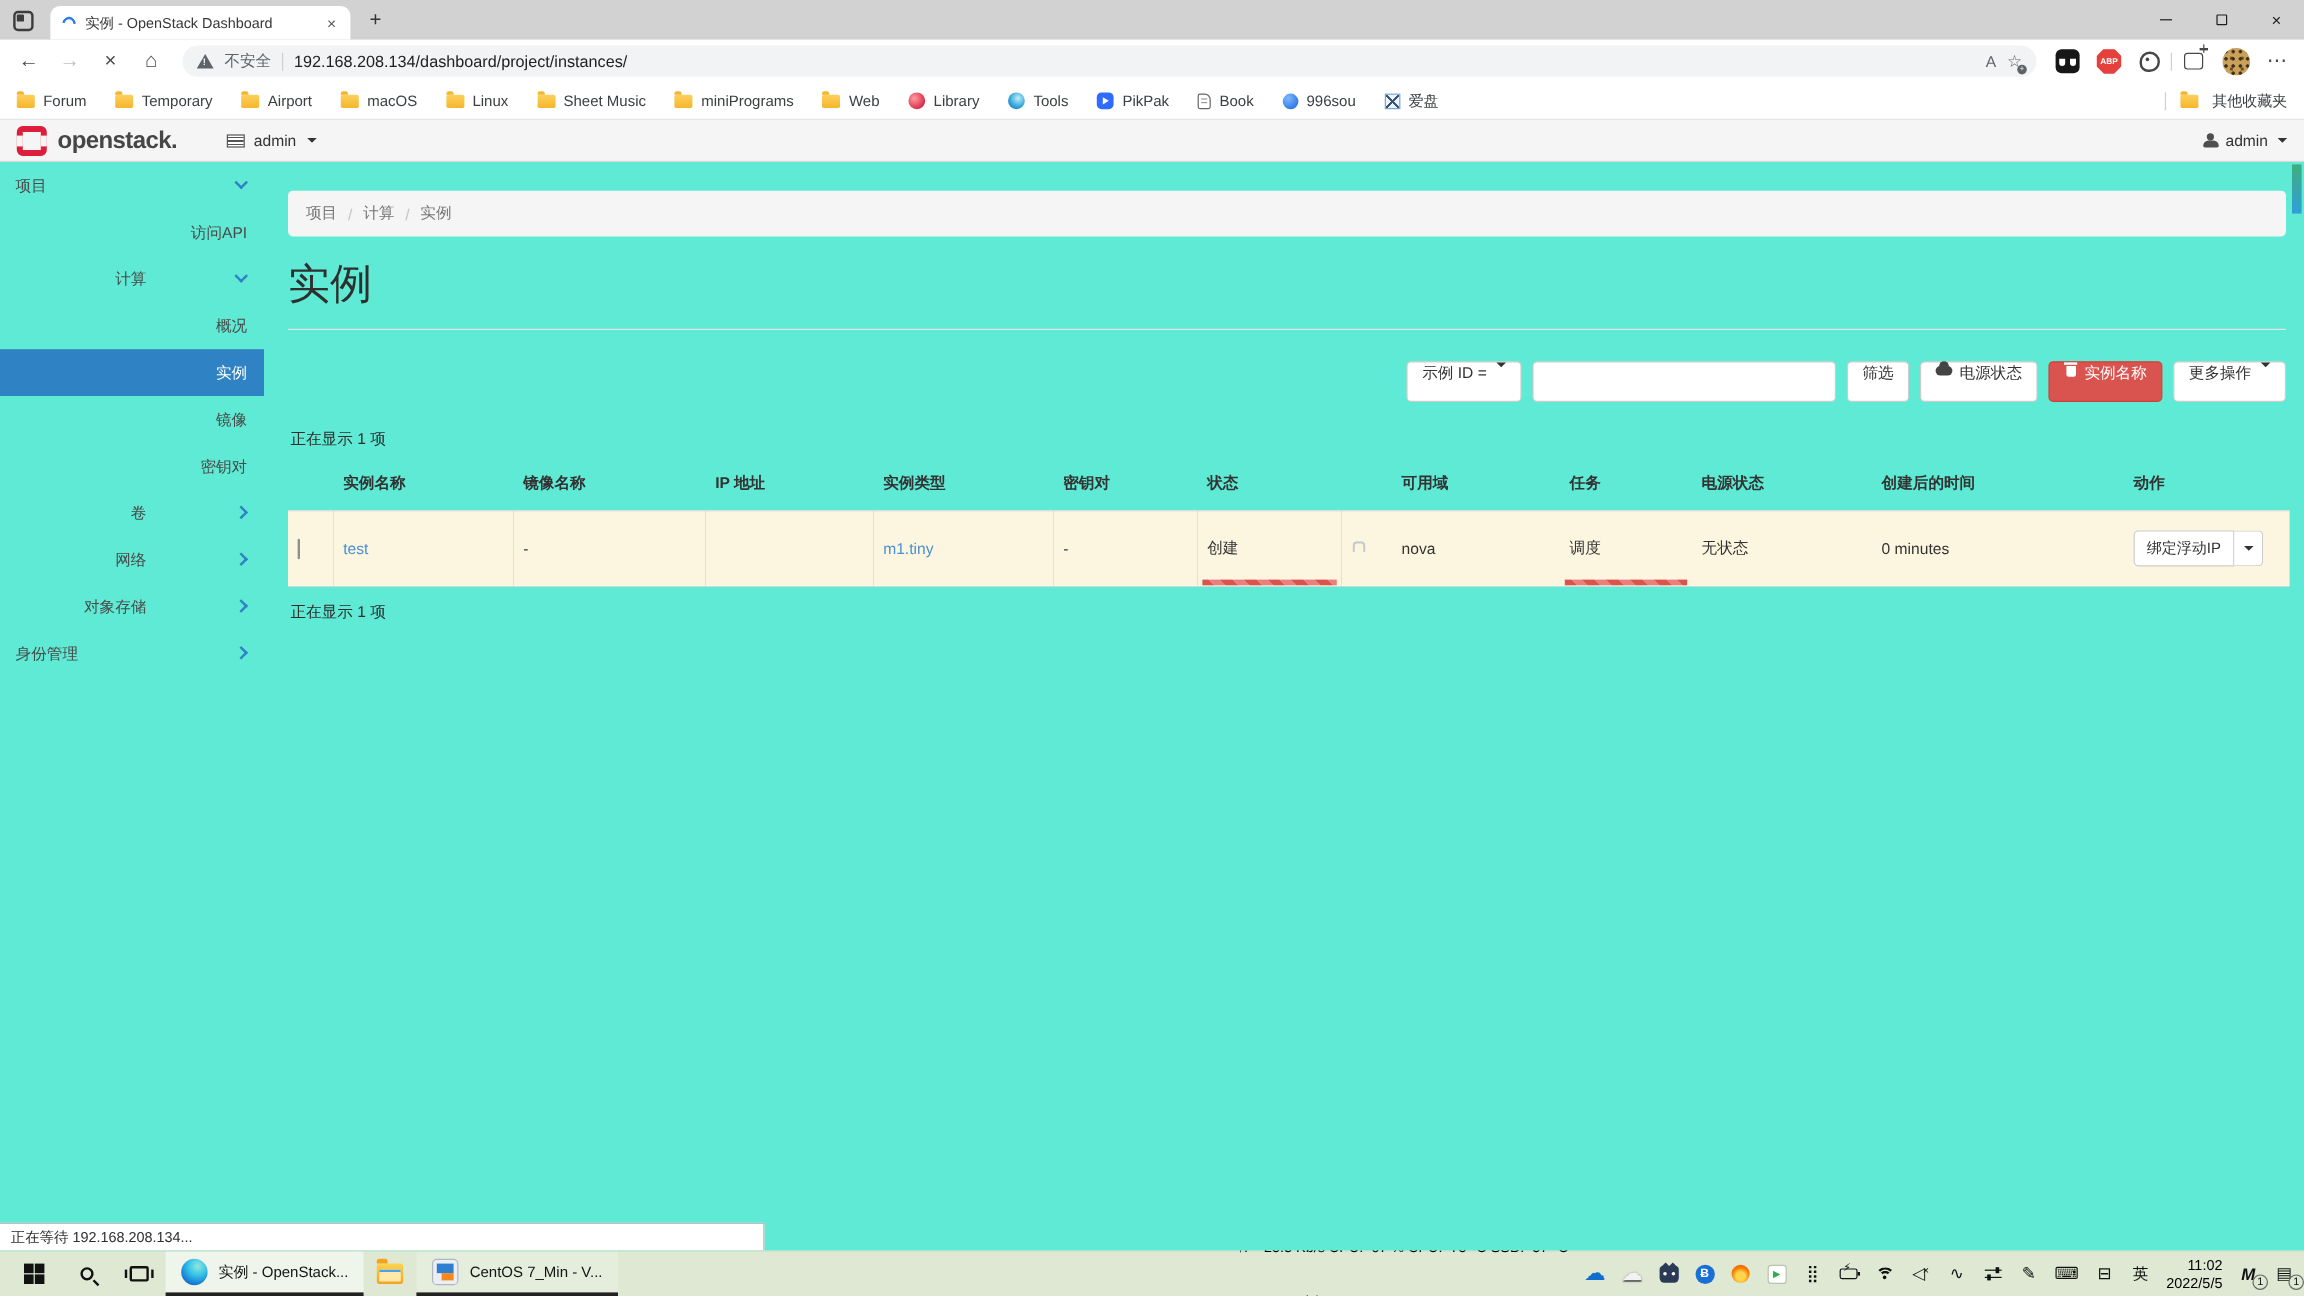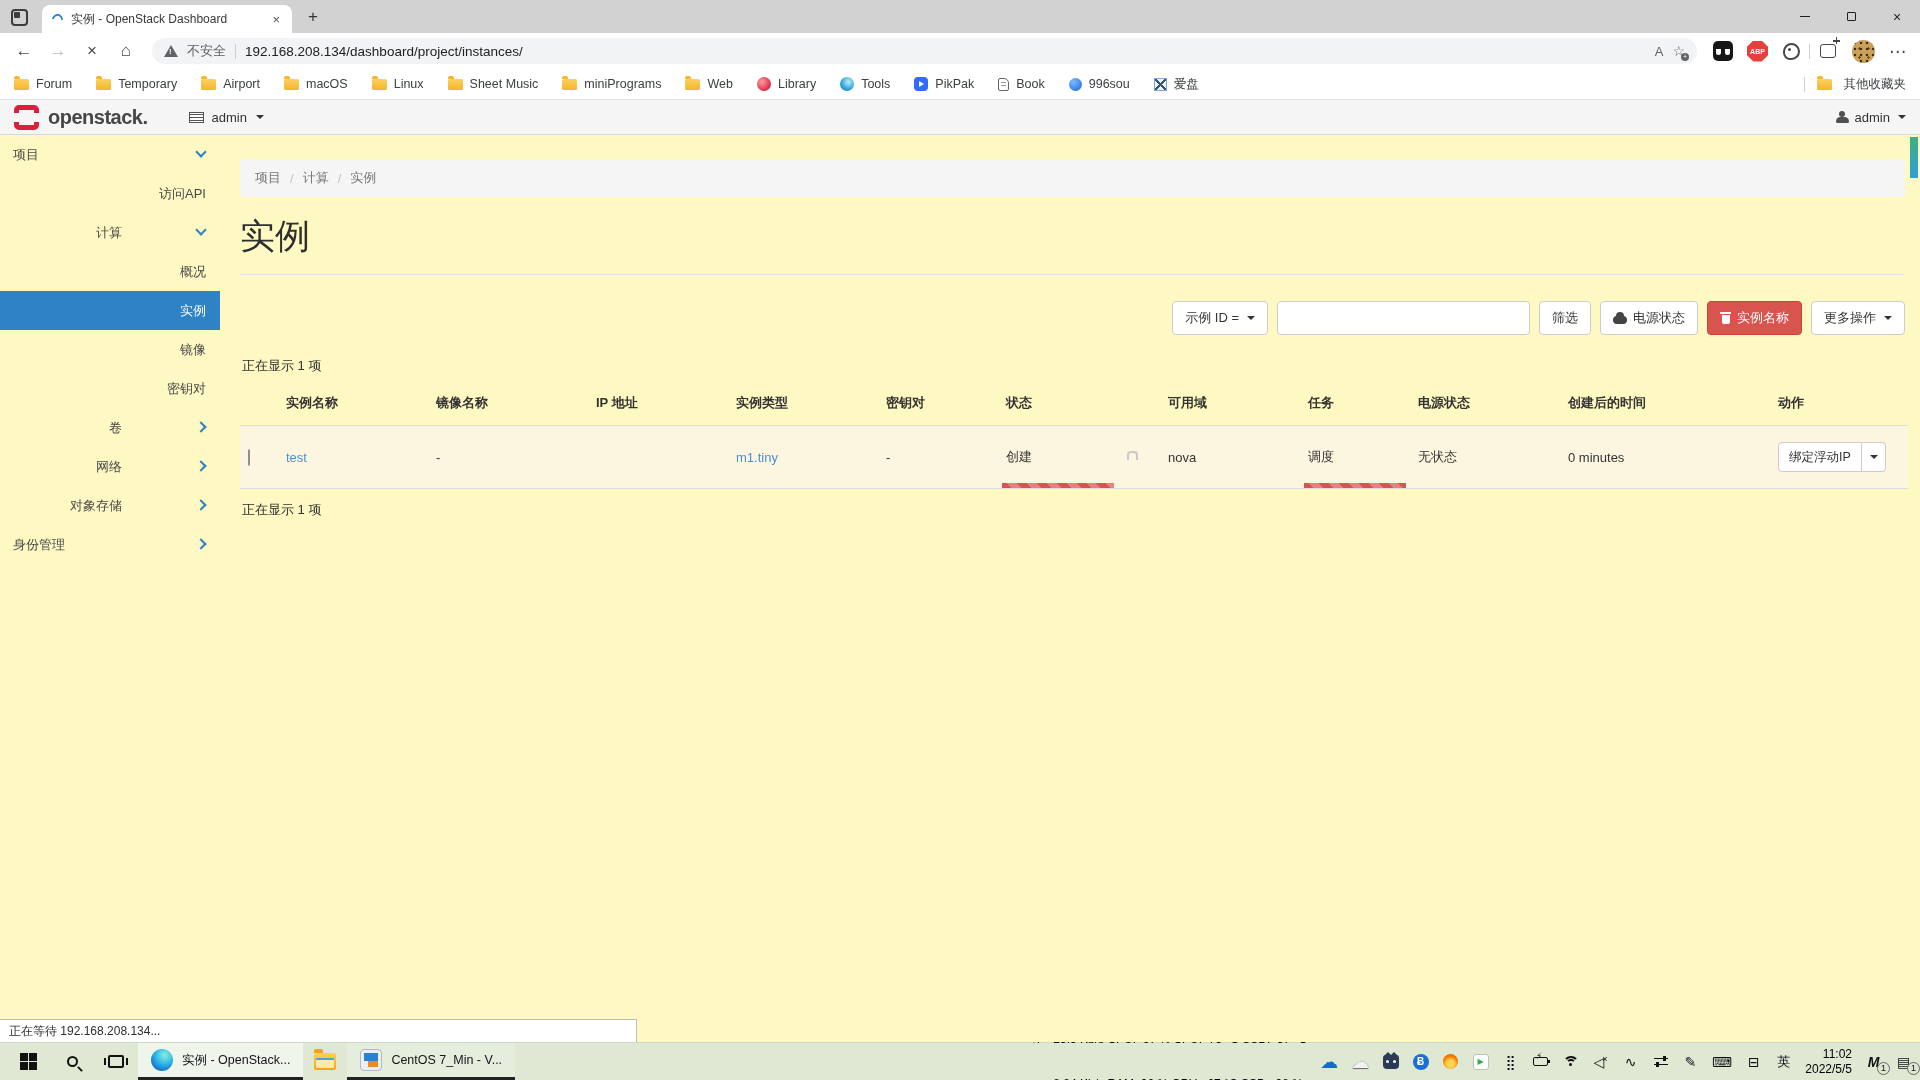--- a/index.html
+++ b/index.html
@@ -56,21 +56,21 @@
 .ic-tools{width:14px;height:14px;border-radius:50%;background:radial-gradient(circle at 60% 35%,#bfeef7,#35a7dc 55%,#1668b0);flex:none}
 .ic-pikpak{width:14px;height:14px;border-radius:4px;background:#2f6bff;position:relative;flex:none}
 .ic-pikpak::before{content:"";position:absolute;left:5px;top:4px;border-left:5px solid #fff;border-top:3px solid transparent;border-bottom:3px solid transparent}
 .ic-book{width:11px;height:13px;border:1.3px solid #666;border-radius:2px 5px 2px 2px;background:#fff;position:relative;flex:none}
 .ic-book::before{content:"";position:absolute;left:1.5px;top:3px;width:5px;height:1px;background:#999;box-shadow:0 3px 0 #999}
 .ic-996{width:13px;height:13px;border-radius:50%;background:radial-gradient(circle at 35% 30%,#7db9ff,#1565d8);flex:none}
 .ic-aipan{width:13px;height:13px;border:1px solid #7aa7d9;background:#eef4fb;background-image:linear-gradient(45deg,transparent 44%,#35567a 44%,#35567a 56%,transparent 56%),linear-gradient(-45deg,transparent 44%,#35567a 44%,#35567a 56%,transparent 56%);flex:none}
 .bm-right{margin-left:auto;display:flex;align-items:center;gap:12px}
 
 
-.page{position:relative;height:942px;background:#fef9c3;overflow:hidden}
+.page{position:relative;height:942px;background:#5eead4;overflow:hidden}
 
 
 .os-header{height:35px;background:#f5f5f5;border-bottom:1px solid #d8d8d8;display:flex;align-items:center;padding:0 14px}
 .os-logo{display:flex;align-items:center;gap:9px}
 .logo-mark{width:25px;height:25px;border:5px solid #dc1f3d;border-radius:5px;position:relative;flex:none}
 .logo-mark::before{content:"";position:absolute;width:5px;height:9px;background:#f5f5f5;top:3px;left:-5px}
 .logo-mark::after{content:"";position:absolute;width:5px;height:9px;background:#f5f5f5;top:3px;right:-5px}
 .logo-text{font-size:20px;font-weight:bold;color:#464646;letter-spacing:-0.5px}
 .proj-menu{margin-left:42px;display:flex;align-items:center;gap:7px;font-size:13px;color:#333}
 .table-ic{width:15px;height:11px;border:1px solid #555;background:repeating-linear-gradient(#fff 0 1px,#555 1px 2px,#fff 2px 3px);flex:none}
@@ -92,21 +92,21 @@
 .chev.down{transform:rotate(45deg);top:13px}
 .chev.right{transform:rotate(-45deg);top:15px}
 
 
 .content{flex:1;padding:24px 15px 0 20px;min-width:0}
 .breadcrumb{background:#f5f5f5;border-radius:4px;padding:10px 15px;font-size:13px;color:#767676;display:flex;gap:9px;align-items:center}
 .crumb-sep{color:#c4c4c4}
 .page-title{font-size:35px;color:#2f2f2f;font-weight:normal;margin:16px 0 14px 0}
 .title-hr{border:none;border-top:1px solid #e5e5e5;margin:0 0 26px 0}
 .actions-row{display:flex;justify-content:flex-end;align-items:center;gap:9px;margin-bottom:22px}
-.btn{height:34px;font-size:13px;border:1px solid #ccc;background:#fff;border-radius:4px;display:inline-flex;align-items:center;padding:0 12px;color:#333;gap:6px;white-space:nowrap}
+.btn{height:34px;font-size:13px;border:1px solid #ccc;background:#fff;border-radius:4px;display:inline-flex;padding:0 12px;color:#333;gap:6px;white-space:nowrap}
 .btn-danger{background:#d9534f;border-color:#d43f3a;color:#fff}
 .filter-input{width:253px;height:34px;border:1px solid #ccc;border-radius:4px;font-size:13px;padding:0 8px;color:#333;background:#fff}
 .cloud-ic{width:14px;height:8px;background:#444;border-radius:5px;position:relative;flex:none;margin-top:3px}
 .cloud-ic::before{content:"";position:absolute;left:3px;top:-4px;width:8px;height:8px;border-radius:50%;background:#444}
 .trash-ic{width:11px;display:flex;flex-direction:column;align-items:center;flex:none}
 .trash-ic .lid{width:11px;height:2px;background:#fff;margin-bottom:1px}
 .trash-ic .body{width:8px;height:9px;background:#fff;border-radius:0 0 2px 2px}
 .count{font-size:13px;color:#2e2e2e;margin:0 0 6px 2px}
 table.instances{width:100%;border-collapse:collapse;font-size:13px;color:#333;table-layout:fixed}
 table.instances th{text-align:left;font-weight:bold;padding:13px 8px;border-bottom:1px solid #ddd;white-space:nowrap}

